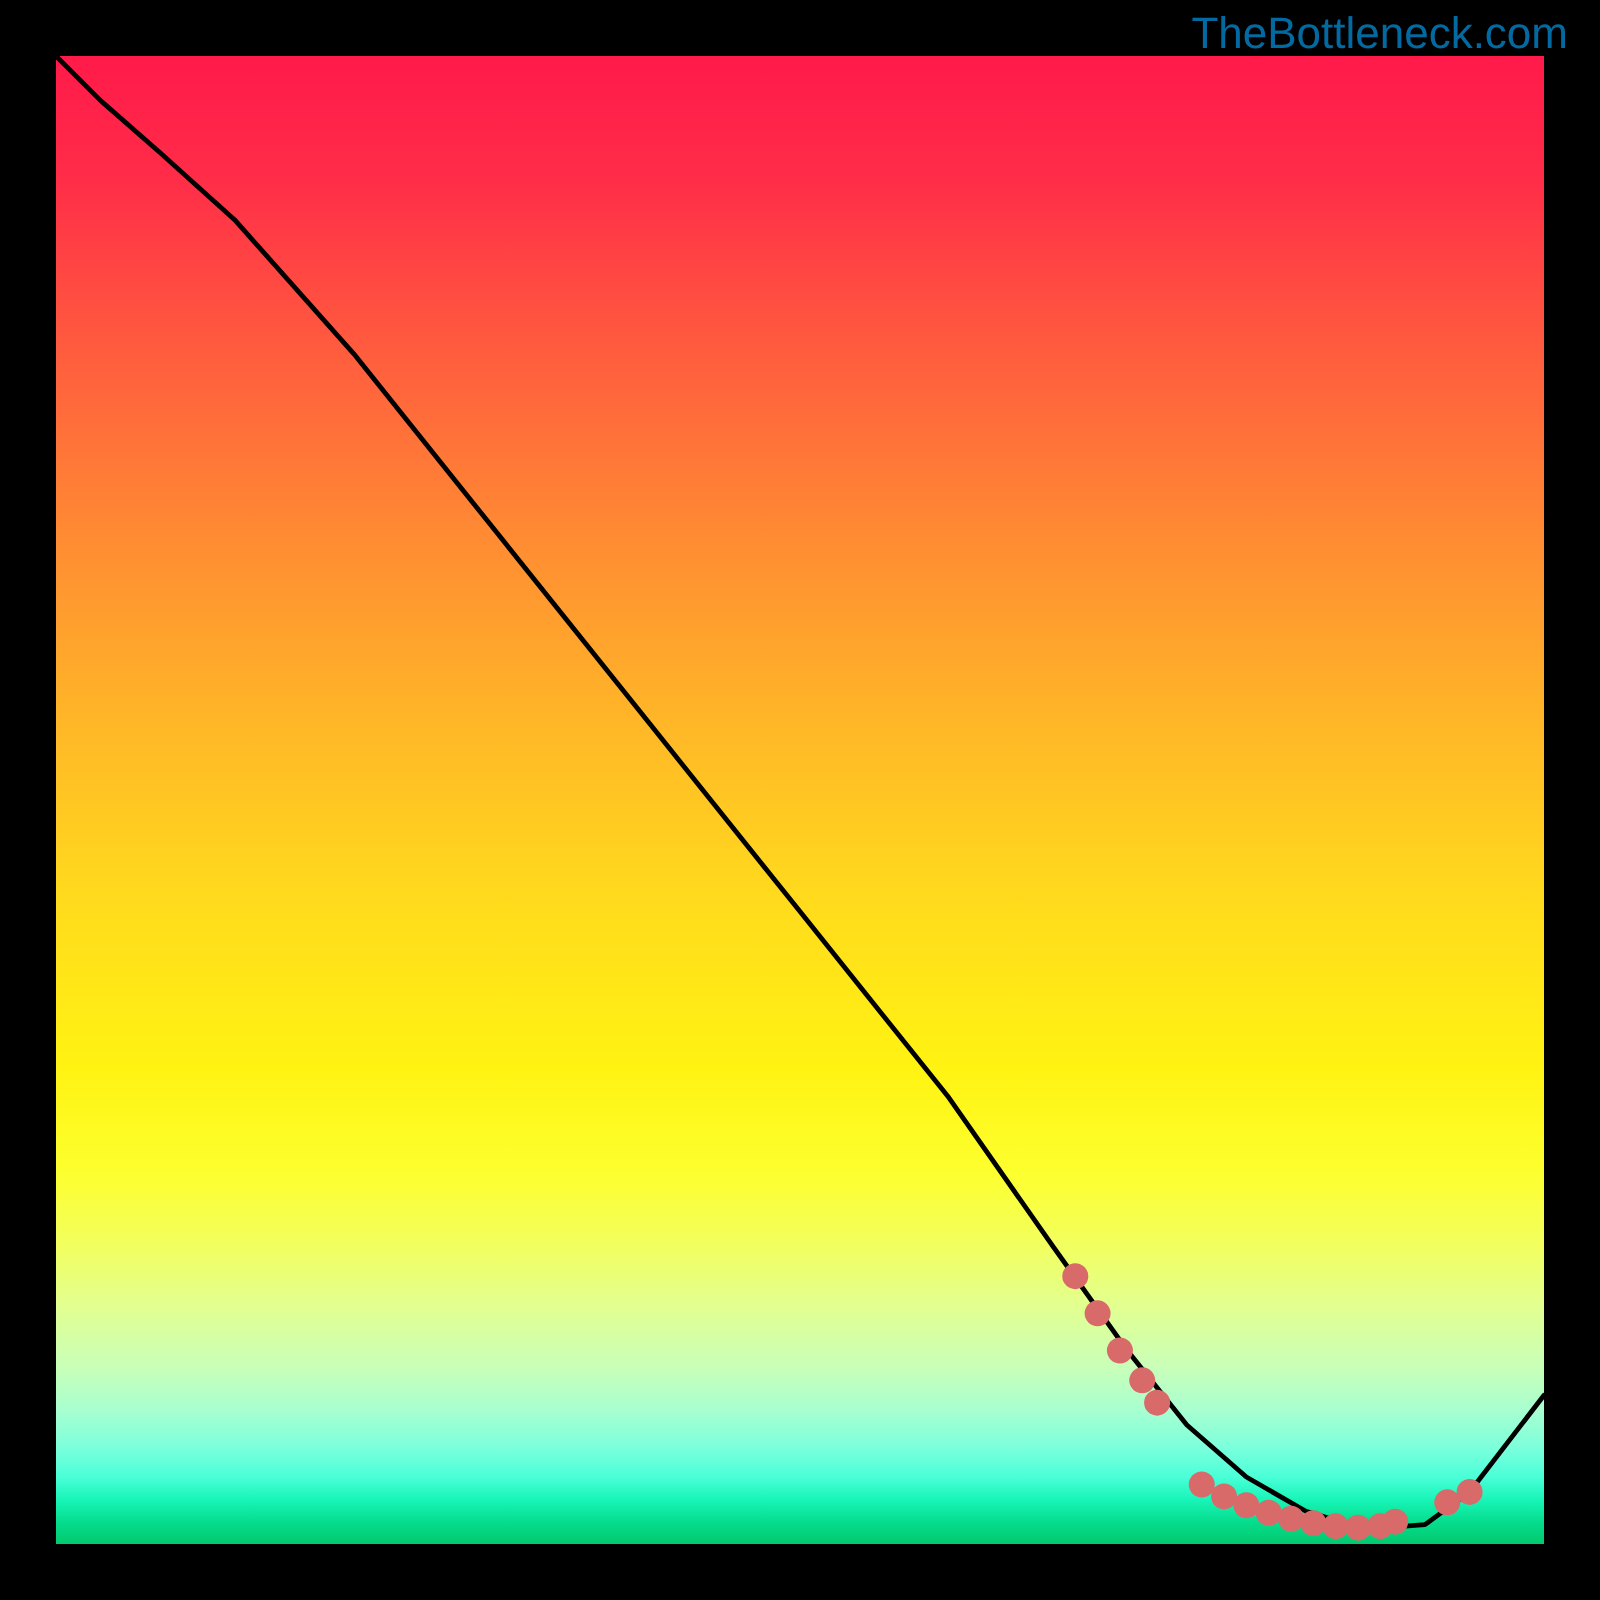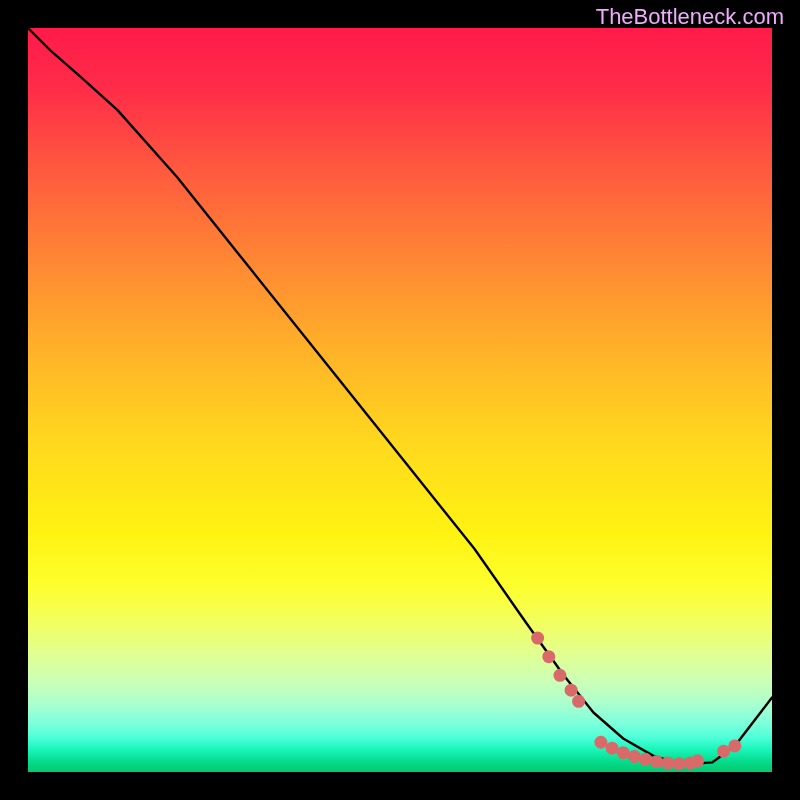--- a/index.html
+++ b/index.html
@@ -8,21 +8,21 @@
     height: 800px;
     background: #000;
     position: relative;
     font-family: Arial, sans-serif;
     overflow: hidden;
   }
   .attribution {
     position: absolute;
     top: 4px;
     right: 16px;
-    color: #f0abfc;
+    color: #0369a1;
     font-size: 22px;
     font-weight: 500;
     z-index: 10;
   }
   .plot-area {
     position: absolute;
     left: 28px;
     top: 28px;
     width: 744px;
     height: 744px;

